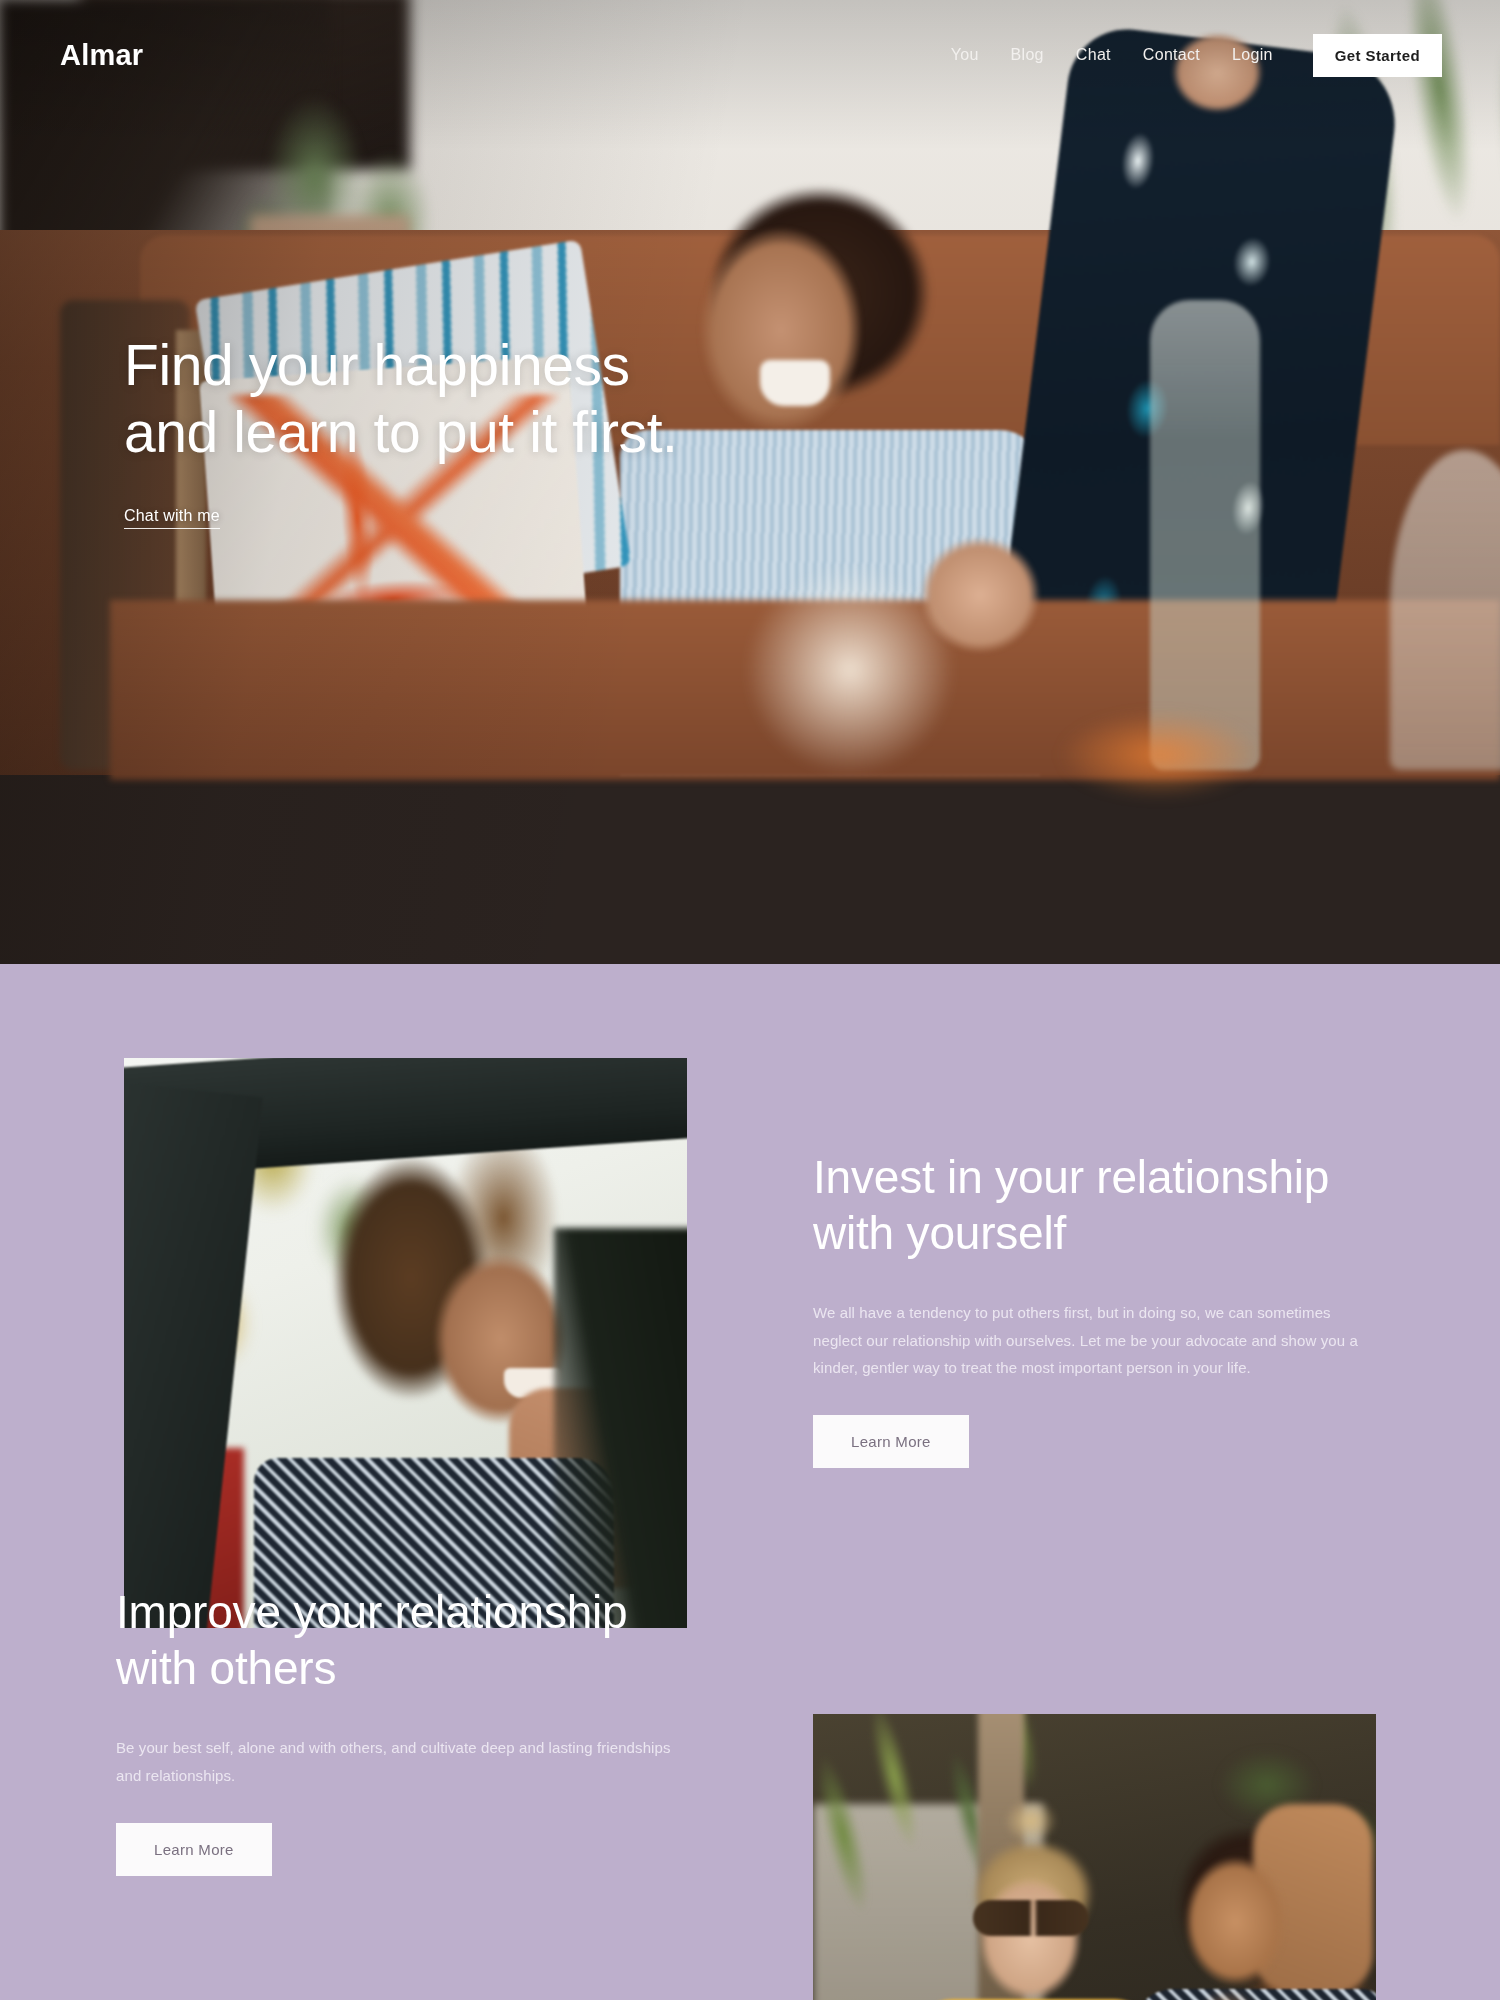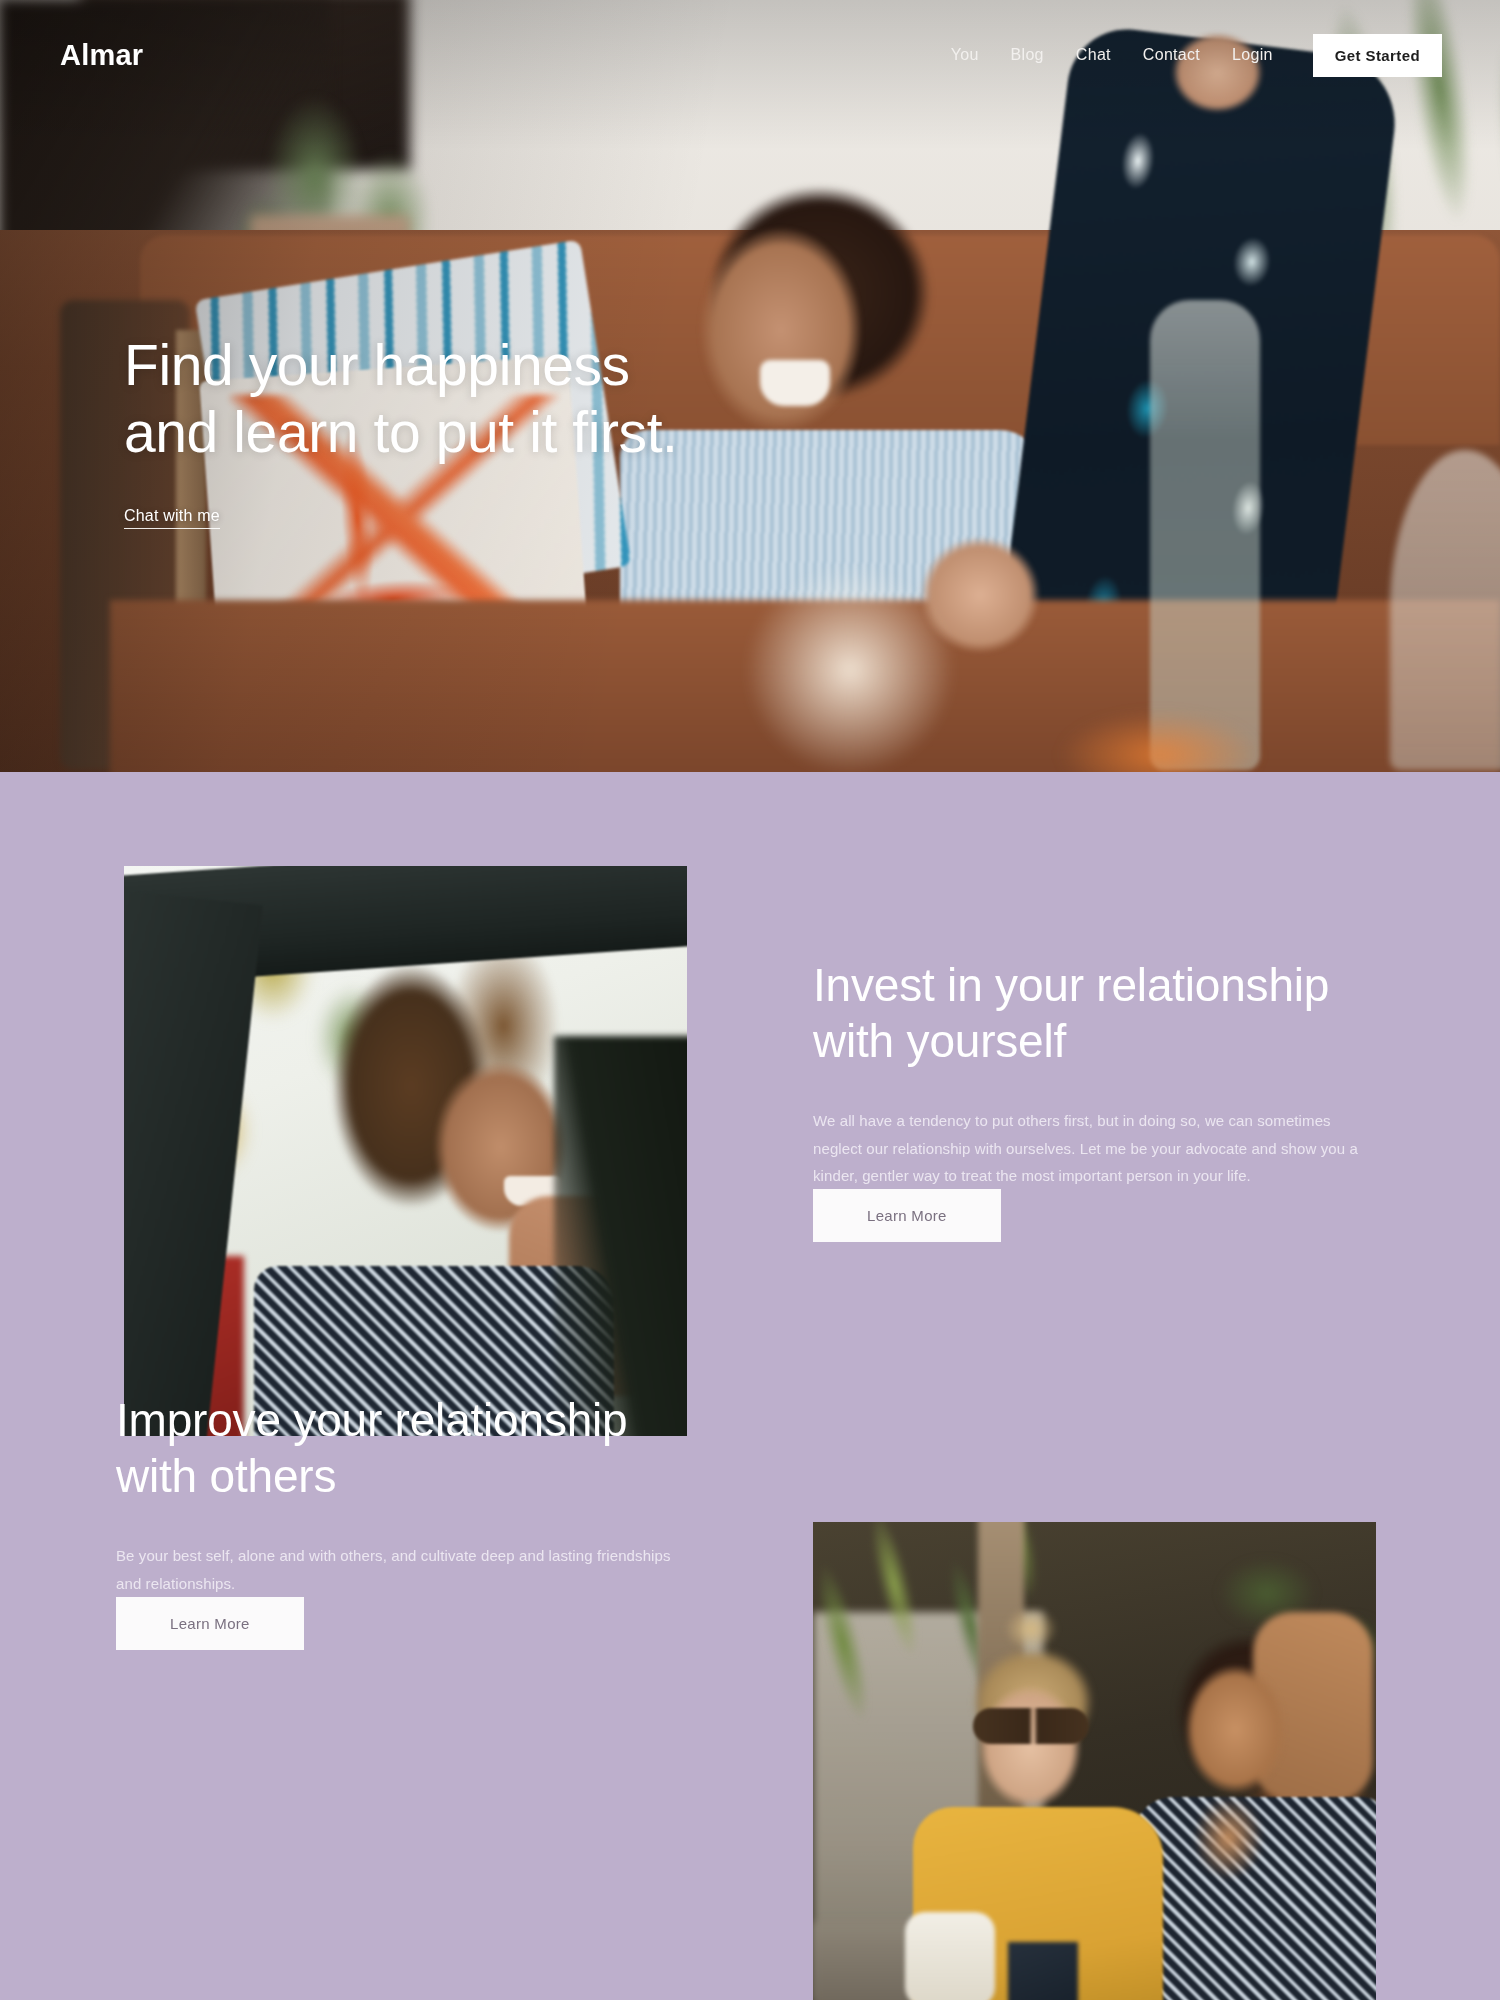--- a/index.html
+++ b/index.html
@@ -10,21 +10,21 @@
     background:#BDAFCC;
     -webkit-font-smoothing:antialiased;
   }
 
   .page { position:relative; width:1500px; height:2000px; overflow:hidden; }
 
   
   .hero {
     position:relative;
     width:1500px;
-    height:772px;
+    height:964px;
     overflow:hidden;
     background:#2b2320;
   }
   .hero-photo {
     position:absolute; inset:0;
     overflow:hidden;
   }
   
   .hp-wall {
     position:absolute; left:0; top:0; width:1500px; height:772px;
@@ -362,26 +362,27 @@
   .sec-body {
     margin-top:38px;
     color:#f3eff7;
     opacity:.86;
     font-size:15px;
     line-height:1.82;
     letter-spacing:.1px;
     max-width:556px;
   }
   .btn-learn {
+    margin-top:34px;
     display:inline-block;
     background:#FBFAFB;
     color:#7a7080;
     font-size:15px;
     letter-spacing:.3px;
-    padding:18px 54px;
+    padding:18px 38px;
     border:none;
     font-family:"Liberation Sans", sans-serif;
     cursor:pointer;
   }
 
   
   .blk2-img {
     position:absolute; left:813px; top:750px;
     width:563px; height:478px;
     overflow:hidden;

